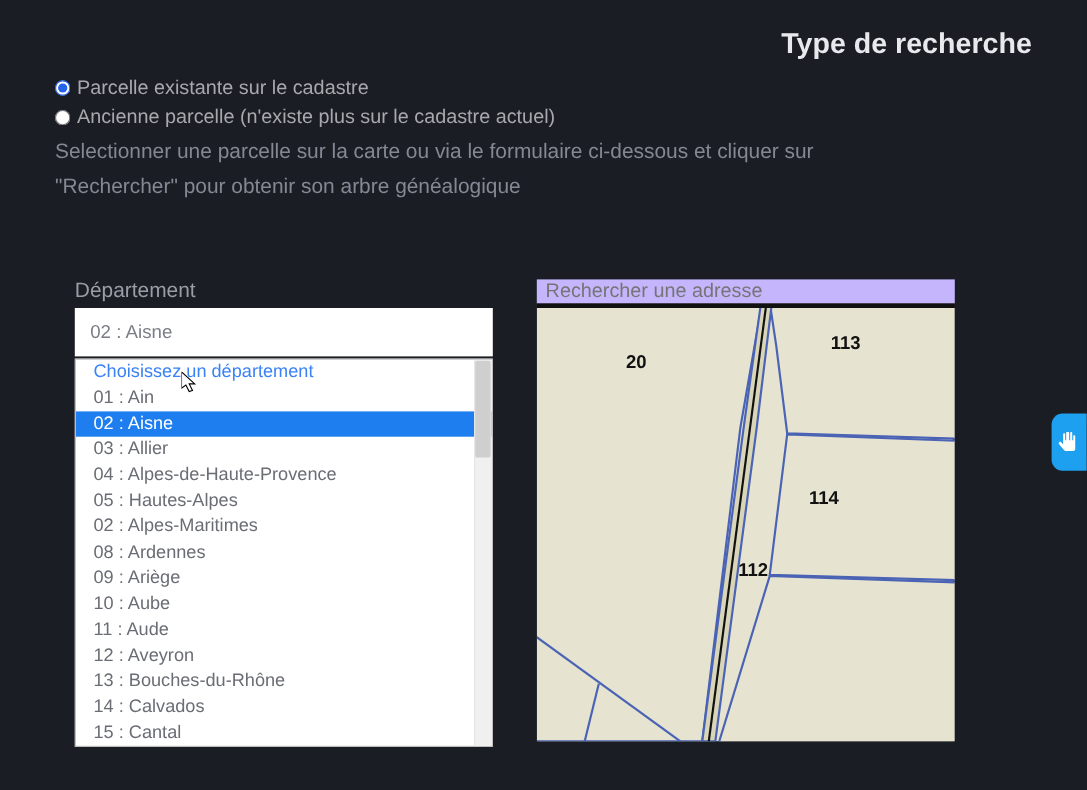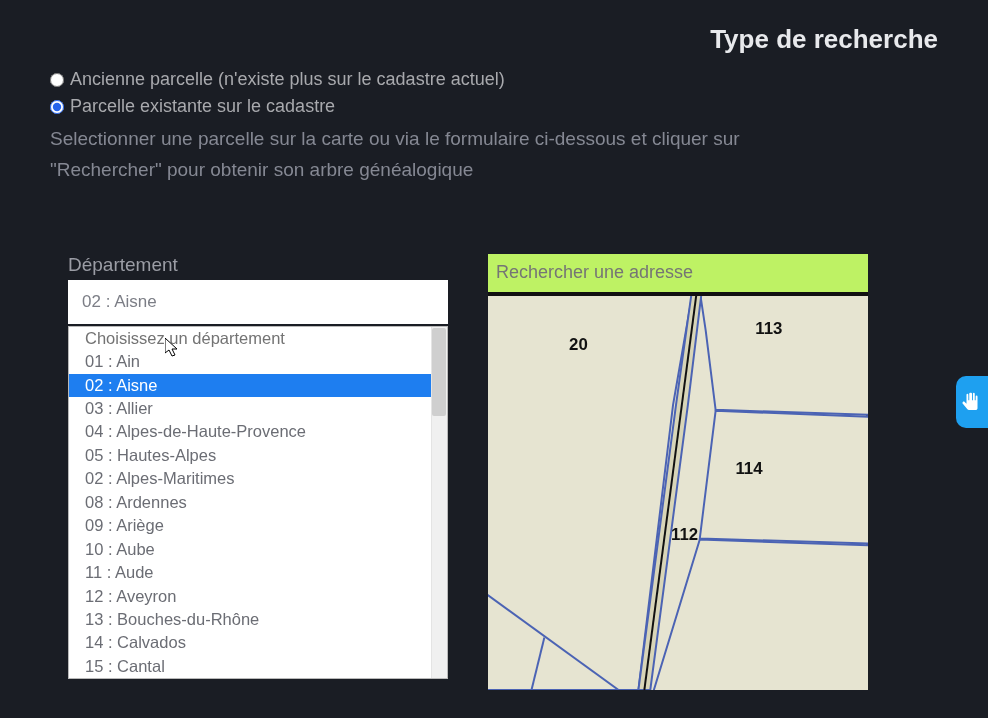--- a/index.html
+++ b/index.html
@@ -78,21 +78,21 @@
   .dropdown-list{
     max-height: 400px;
     overflow-y: hidden;
   }
   .dropdown-item {
     padding: 1px 16px;
     color: #6b6d74;
     line-height: 1.3;
     cursor: default;
   }
-  .dropdown-item.placeholder { color:#737373; }
+  .dropdown-item.placeholder { color:#3b82f6; }
   .dropdown-item.highlight {
     background: #1e7ef0;
     color: #fff;
   }
   .scrollbar-track{
     position:absolute;
     right:0;
     top:0;
     width:16px;
     height:100%;
@@ -104,23 +104,23 @@
     right:1px;
     top:1px;
     width:14px;
     height:88px;
     background:#cfcfcf;
     border-radius:2px;
   }
   .right-pane { width: 380px; }
   .address-input{
     width:100%;
-    background:#bef264;
+    background:#c4b5fd;
     border:none;
-    height:38px;
+    height:22px;
     font-size:18px;
     color:#5b5d63;
     padding:0 8px;
     outline:none;
   }
   .map{
     width:100%;
     height:398px;
     background:#404040;
     border-top:4px solid #111;
@@ -148,26 +148,26 @@
   }
   .side-tab svg{ width:22px; height:22px; fill:#fff; }
 </style>
 </head>
 <body>
 
 <div class="content">
   <h1 class="title">Type de recherche</h1>
 
   <div class="radio-row">
+    <input type="radio" name="stype" checked="" style="">
+    <label>Parcelle existante sur le cadastre</label>
+  </div>
+  <div class="radio-row">
     <input type="radio" name="stype" style="">
     <label>Ancienne parcelle (n'existe plus sur le cadastre actuel)</label>
-  </div>
-  <div class="radio-row">
-    <input type="radio" name="stype" checked="" style="">
-    <label>Parcelle existante sur le cadastre</label>
   </div>
 
   <p class="instructions">Selectionner une parcelle sur la carte ou via le formulaire ci-dessous et cliquer sur "Rechercher" pour obtenir son arbre généalogique</p>
 
   <div class="panes">
     <div class="left-pane">
       <div class="field-label">Département</div>
       <input class="select-input" value="02 : Aisne" style="">
       <div class="dropdown">
         <div class="dropdown-list" id="dropdown-list">

